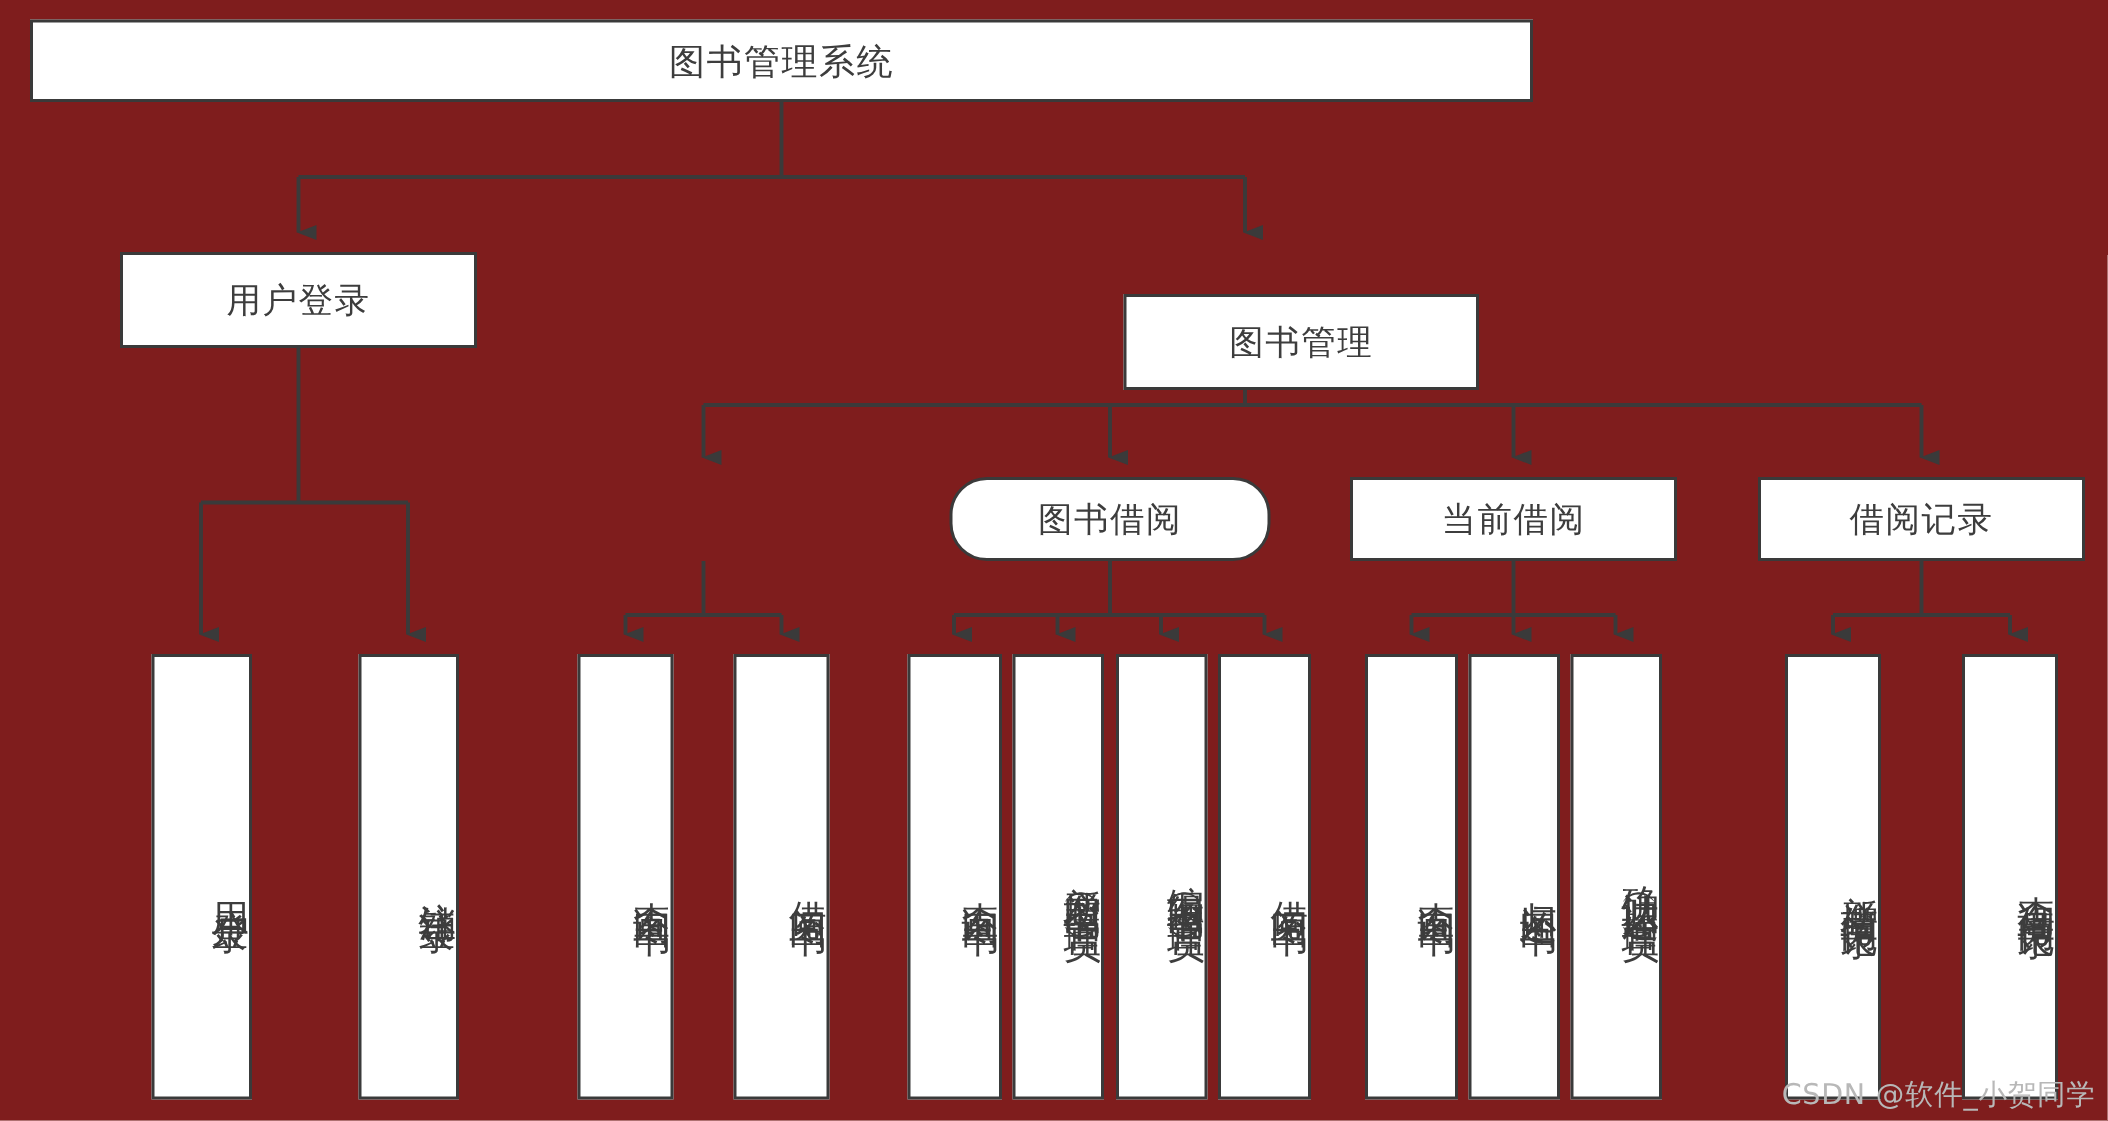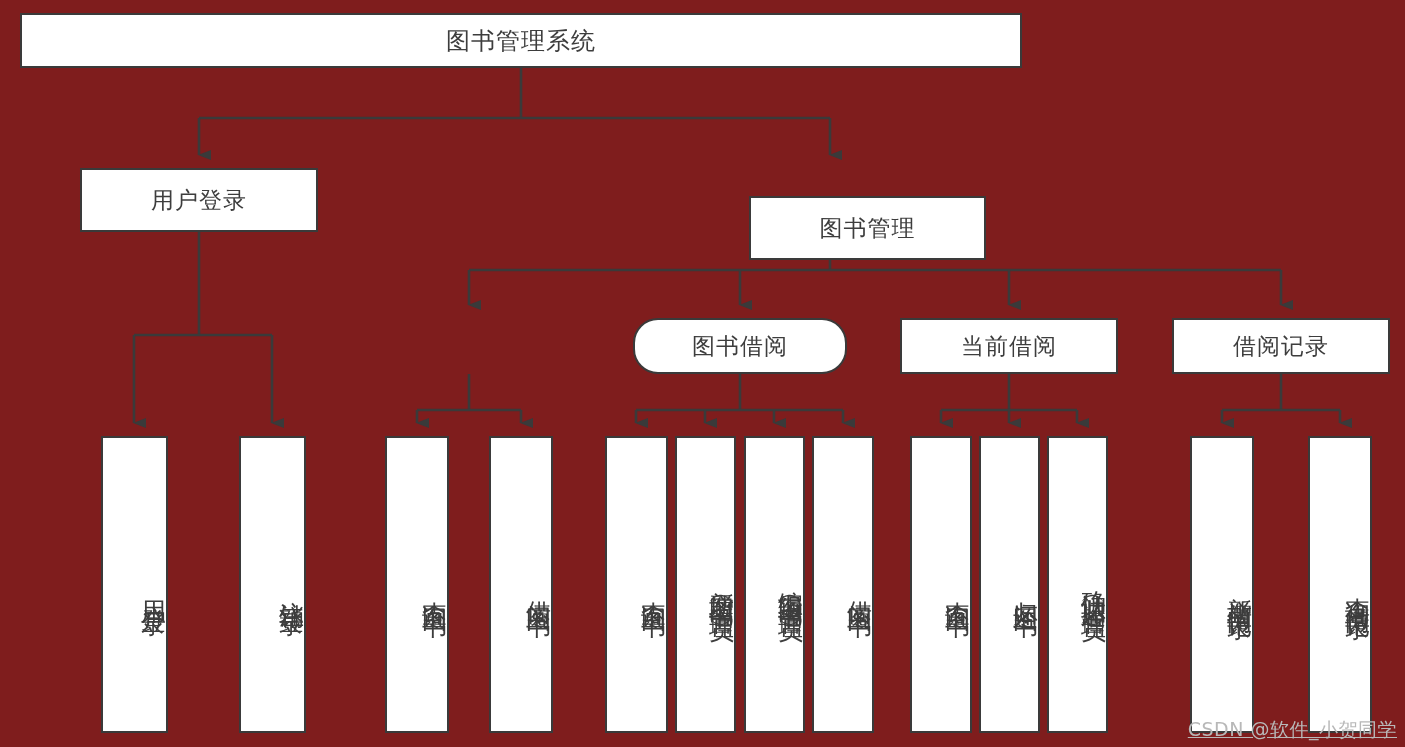--- a/index.html
+++ b/index.html
@@ -42,21 +42,20 @@
   #title-node{font-size:24px;}
   .watermark{
     position:absolute;
     right:8px;
     bottom:4px;
     font-size:19px;
     color:#b8b8b8;
     white-space:nowrap;
     letter-spacing:0.5px;
     pointer-events:none;
-    text-decoration:underline;
   }
 </style>
 </head>
 <body>
 
 <div id="diagram-root">
 
   <svg class="edges" viewBox="0 0 1405 747" xmlns="http://www.w3.org/2000/svg">
     <defs>
       <marker id="arw" markerWidth="11" markerHeight="13" refX="5" refY="12" orient="auto" markerUnits="userSpaceOnUse">

